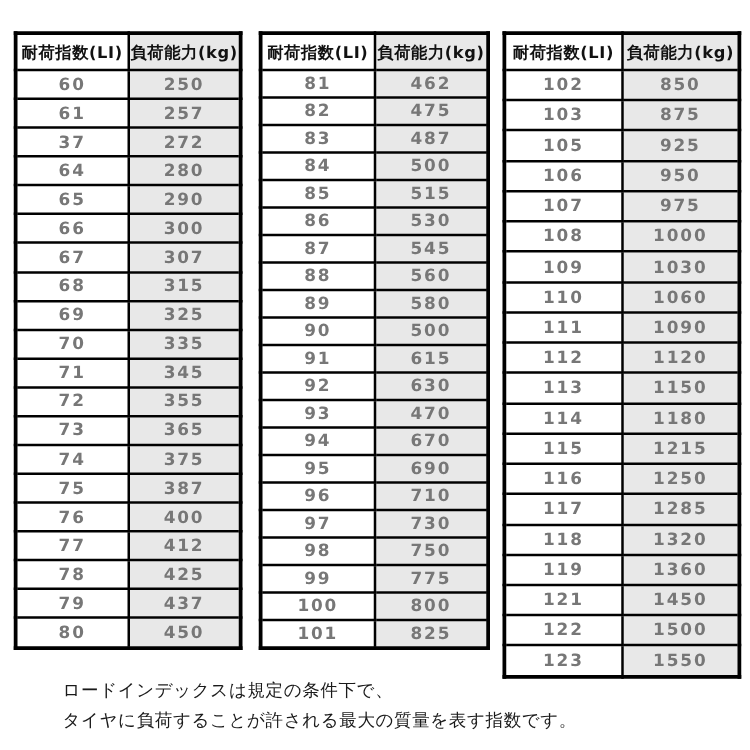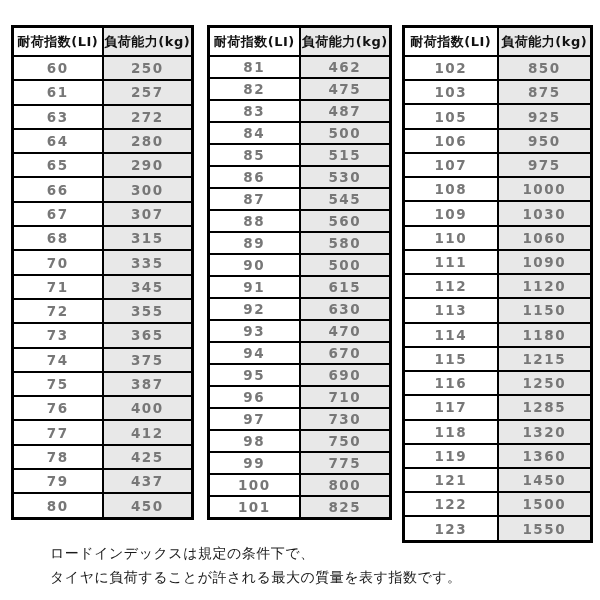--- a/index.html
+++ b/index.html
@@ -78,21 +78,21 @@
     <tbody>
         <tr>
           <td>60</td>
           <td class="kg-col">250</td>
         </tr>
         <tr>
           <td>61</td>
           <td class="kg-col">257</td>
         </tr>
         <tr>
-          <td>63</td>
+          <td>37</td>
           <td class="kg-col">272</td>
         </tr>
         <tr>
           <td>64</td>
           <td class="kg-col">280</td>
         </tr>
         <tr>
           <td>65</td>
           <td class="kg-col">290</td>
         </tr>
@@ -100,20 +100,24 @@
           <td>66</td>
           <td class="kg-col">300</td>
         </tr>
         <tr>
           <td>67</td>
           <td class="kg-col">307</td>
         </tr>
         <tr>
           <td>68</td>
           <td class="kg-col">315</td>
+        </tr>
+        <tr>
+          <td>69</td>
+          <td class="kg-col">325</td>
         </tr>
         <tr>
           <td>70</td>
           <td class="kg-col">335</td>
         </tr>
         <tr>
           <td>71</td>
           <td class="kg-col">345</td>
         </tr>
         <tr>

